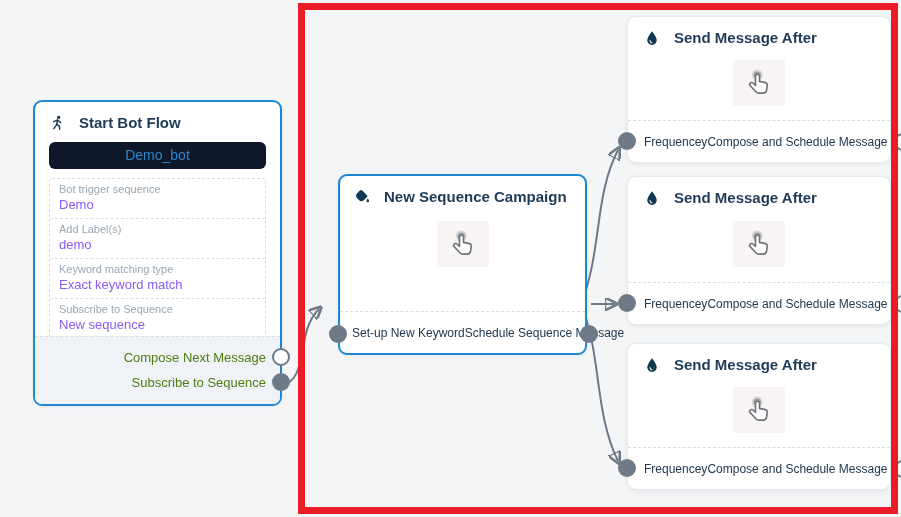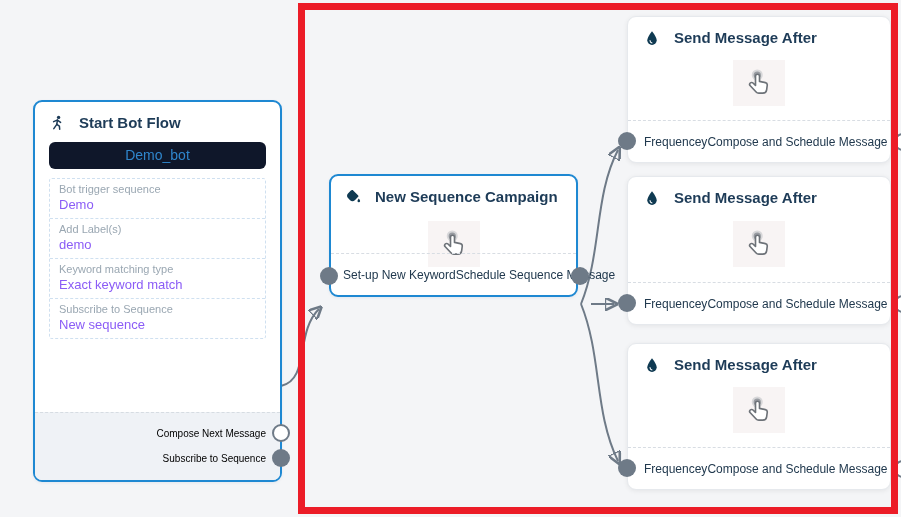--- a/index.html
+++ b/index.html
@@ -21,21 +21,21 @@
              background:#0f172a; border-radius:6px; color:#2f86cc; font-size:14px; cursor:pointer; }
   .fields { margin:0 14px; border:1px dashed #cfe0f0; border-radius:3px; }
   .field { padding:4px 9px 6px; }
   .field + .field { border-top:1px dashed #cfe0f0; }
   .field-label { font-size:11px; color:#9aa7b2; margin-bottom:2px; }
   .field-value { font-size:13px; color:#8b5cf6; }
   .start-footer { position:absolute; left:0; right:0; bottom:0; height:68px;
                   background:#eff2f6; border-top:1px dashed #d6dce2; border-radius:0 0 7px 7px; padding-top:8px; }
   .out-row { position:relative; height:25px; display:flex; align-items:center;
              justify-content:flex-end; padding-right:14px; }
-  .out-label { font-size:10px; color:#000000; }
+  .out-label { font-size:13px; color:#4d7c0f; }
 
   
   .port { position:absolute; width:18px; height:18px; border-radius:50%; z-index:3; cursor:pointer; }
   .port.filled { background:#6e7a87; }
   .port.empty { background:#fff; border:2px solid #6e7a87; }
 
   
   .node-body { display:flex; align-items:center; justify-content:center; }
   .hand-wrap { width:52px; height:46px; background:#f8f4f4; display:flex; align-items:center; justify-content:center; }
   .footer-row { position:absolute; left:0; right:0; bottom:0; height:42px;
@@ -57,21 +57,21 @@
       <marker id="arr" viewBox="0 0 10 10" refX="7" refY="5" markerWidth="6.5" markerHeight="6.5" orient="auto">
         <path d="M0 0 L10 5 L0 10 Z" fill="#1d3c55" stroke="none"></path>
       </marker>
     </defs>
     <path d="M281 386 C310 380 295 332 319 309" marker-end="url(#arr)"></path>
     <path d="M581 304 C602 252 594 196 618 150" marker-end="url(#arr)"></path>
     <path d="M591 304 L614 304" marker-end="url(#arr)"></path>
     <path d="M581 304 C602 356 594 412 618 461" marker-end="url(#arr)"></path>
   </svg>
 
-  <div class="node blue-node" style="left:33px; top:100px; width:249px; height:382px;">
+  <div class="node blue-node" style="left:33px; top:100px; width:249px; height:306px;">
     <div class="node-header">
       <svg class="hdr-icon" viewBox="0 0 16 16">
         <circle cx="9.6" cy="2.4" r="1.7" fill="#1d3b57"></circle>
         <g stroke="#1d3b57" stroke-width="1.5" stroke-linecap="round" fill="none">
           <path d="M4.6 6.6 L8.4 5.1 L11.6 7.4"></path>
           <path d="M8.4 5.1 L7.8 9.4"></path>
           <path d="M7.8 9.4 L4.8 13.6"></path>
           <path d="M7.8 9.4 L10.4 11.2 L10.7 14.2"></path>
         </g>
       </svg>
@@ -101,21 +101,21 @@
         <span class="out-label">Compose Next Message</span>
         <span class="port empty" style="right:-10px; top:3px;"></span>
       </div>
       <div class="out-row">
         <span class="out-label">Subscribe to Sequence</span>
         <span class="port filled" style="right:-10px; top:3px;"></span>
       </div>
     </div>
   </div>
 
-  <div class="node blue-node" style="left:329px; top:174px; width:249px; height:123px;">
+  <div class="node blue-node" style="left:338px; top:174px; width:249px; height:181px;">
     <div class="node-header">
       <svg class="hdr-icon" viewBox="0 0 16 16">
         <path d="M8.2 1.4 L13.2 6.4 c.4 .4 .4 1 0 1.4 L9.8 11.2 c-1.3 1.3 -3.4 1.3 -4.7 0 L3 9.1 c-1.3 -1.3 -1.3 -3.4 0 -4.7 L5.6 1.8 c.7 -.7 1.9 -.9 2.6 -.4 z" fill="#0f3a52"></path>
         <path d="M13.8 9.4 c.8 1.1 1.3 1.9 1.3 2.5 a1.3 1.3 0 0 1 -2.6 0 c0 -.6 .5 -1.4 1.3 -2.5 z" fill="#0f3a52"></path>
       </svg>
       <span class="node-title">New Sequence Campaign</span>
     </div>
     <div class="node-body" style="height:62px;">
       <div class="hand-wrap">
         <svg width="30" height="32" viewBox="0 0 24 24">

